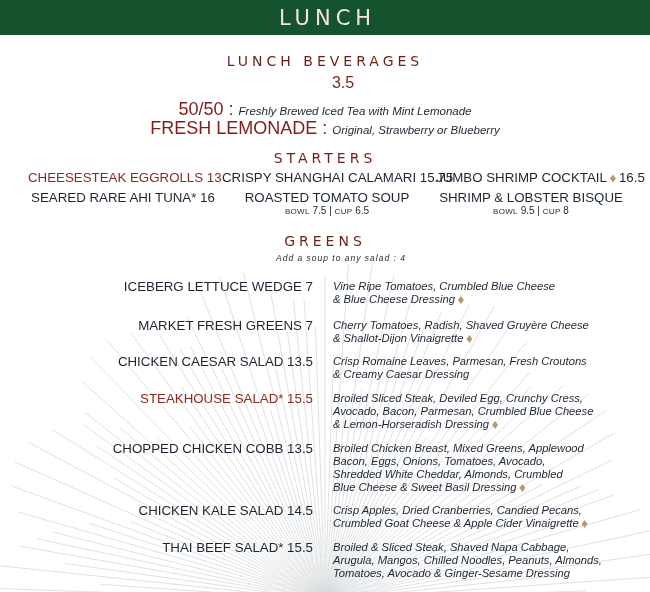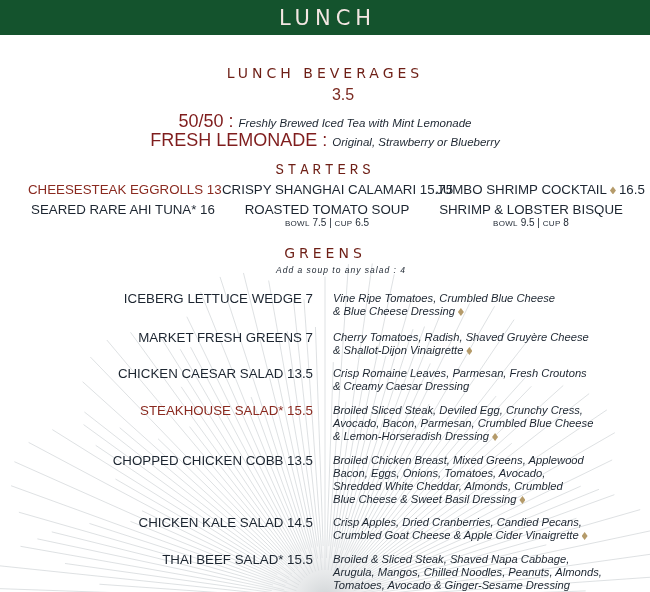--- a/index.html
+++ b/index.html
@@ -15,21 +15,21 @@
     position: absolute; left: 0; top: 0; width: 650px; height: 35px;
     background: #14532d; z-index: 2;
     display: flex; align-items: center; justify-content: center;
   }
   .header-title {
     color: #f3e6e2; font-size: 21px; letter-spacing: 5px;
     font-family: "DejaVu Sans", sans-serif; font-weight: normal;
     padding-left: 5px;
   }
 
-  .content { position: absolute; left: 0; top: 12px; width: 650px; height: 576px; z-index: 1; border-radius: 25px; }
+  .content { position: absolute; left: 0; top: 0; width: 650px; height: 576px; z-index: 1; border-radius: 25px; }
 
   .section-heading {
     position: absolute; left: 0; width: 650px; text-align: center;
     font-size: 14px; letter-spacing: 4px; color: #6e1f16;
     font-family: "DejaVu Sans", sans-serif;
   }
   .center-line {
     position: absolute; left: 0; width: 650px; text-align: center;
     font-size: 13px; white-space: nowrap;
   }
@@ -184,21 +184,21 @@
   <div class="center-line" style="top:74px;padding-left:36px;">
     <span class="bev-price">3.5</span>
   </div>
   <div class="center-line" style="top:99px;">
     <span class="bev-name">50/50</span><span class="bev-name"> : </span><span class="bev-desc">Freshly Brewed Iced Tea with Mint Lemonade</span>
   </div>
   <div class="center-line" style="top:118px;">
     <span class="bev-name">FRESH LEMONADE</span><span class="bev-name"> : </span><span class="bev-desc">Original, Strawberry or Blueberry</span>
   </div>
 
-  <div class="section-heading" style="top:150px;font-family:Liberation Mono, monospace;">STARTERS</div>
+  <div class="section-heading" style="top:150px;">STARTERS</div>
 
   <div class="starter red" style="left:28px; top:170px; width:190px;">
     <span>CHEESESTEAK EGGROLLS 13</span>
   </div>
   <div class="starter" style="left:222px; top:170px; width:210px;">
     <span>CRISPY SHANGHAI CALAMARI 15.75</span>
   </div>
   <div class="starter" style="left:436px; top:170px; width:190px;">
     <span>JUMBO SHRIMP COCKTAIL</span><span class="diamond"></span><span>16.5</span>
   </div>

